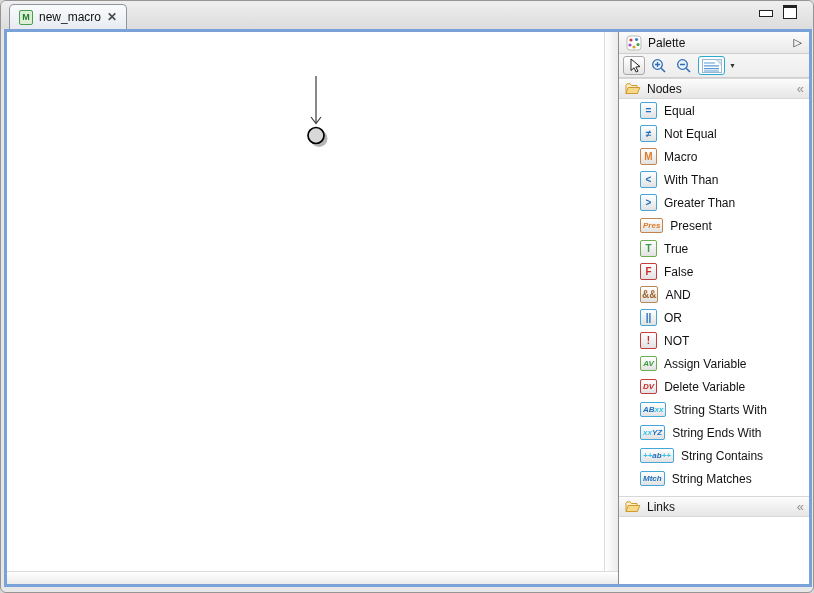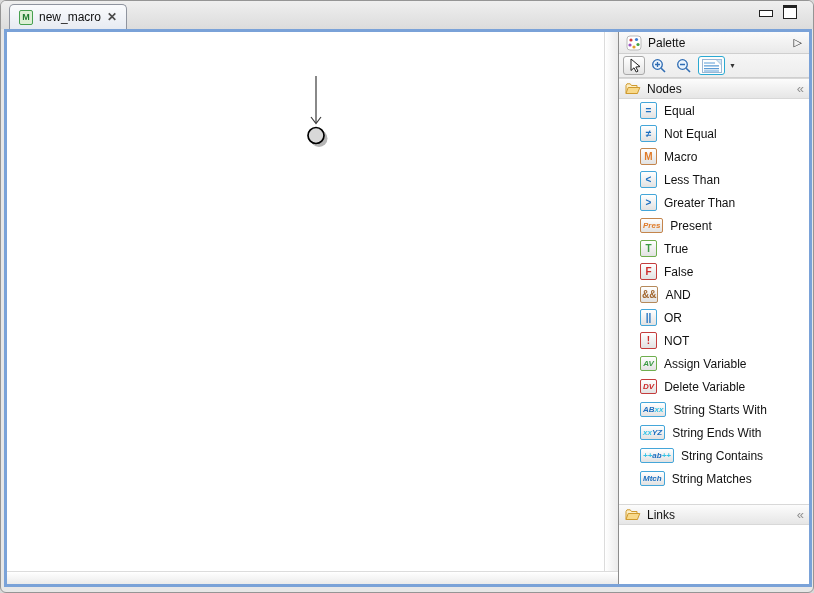--- a/index.html
+++ b/index.html
@@ -68,21 +68,21 @@
   .tool.framed  { width:27px; border:1px solid #2aa9d2; background:#fdfdfd; }
   .dd-arrow { font-size:7px; color:#333; margin-left:1px; }
 
   .sect-header {
     height:21px; flex:0 0 21px; display:flex; align-items:center; gap:6px; padding:0 6px;
     background:linear-gradient(#fcfcfc,#e6e6e6);
     border-top:1px solid #d8d8d8; border-bottom:1px solid #d8d8d8;
     font-size:12px; color:#111;
   }
   .pin { margin-left:auto; color:#8f8f8f; font-size:13px; letter-spacing:-1px; }
-  .links-sect { margin-top:14px; }
+  .links-sect { margin-top:6px; }
 
   .p-items { display:flex; flex-direction:column; }
   .p-item { height:23px; display:flex; align-items:center; padding-left:21px; }
   .p-icon {
     height:17px; min-width:17px; display:inline-flex; align-items:center; justify-content:center;
     border:1px solid #999; border-radius:2px;
     background:linear-gradient(#ffffff,#e2e2e2);
     font-weight:bold; font-size:10px; line-height:1; padding:0 1px;
   }
   .p-icon.wide { height:15px; font-size:8px; padding:0 2px; letter-spacing:0;font-style:italic; }
@@ -201,21 +201,21 @@
               <div class="p-item">
                 <span class="p-icon" style="border-color: rgb(196, 133, 76);">
                   <span style="color: rgb(224, 123, 40);">M</span>
                 </span>
                 <span class="p-label">Macro</span>
               </div>
               <div class="p-item">
                 <span class="p-icon" style="border-color: rgb(68, 166, 217);">
                   <span style="color: rgb(29, 111, 192);">&lt;</span>
                 </span>
-                <span class="p-label">Less Than</span>
+                <span class="p-label">With Than</span>
               </div>
               <div class="p-item">
                 <span class="p-icon" style="border-color: rgb(68, 166, 217);">
                   <span style="color: rgb(29, 111, 192);">&gt;</span>
                 </span>
                 <span class="p-label">Greater Than</span>
               </div>
               <div class="p-item">
                 <span class="p-icon wide" style="border-color: rgb(196, 133, 76);">
                   <span style="color: rgb(224, 123, 40);">Pres</span>

